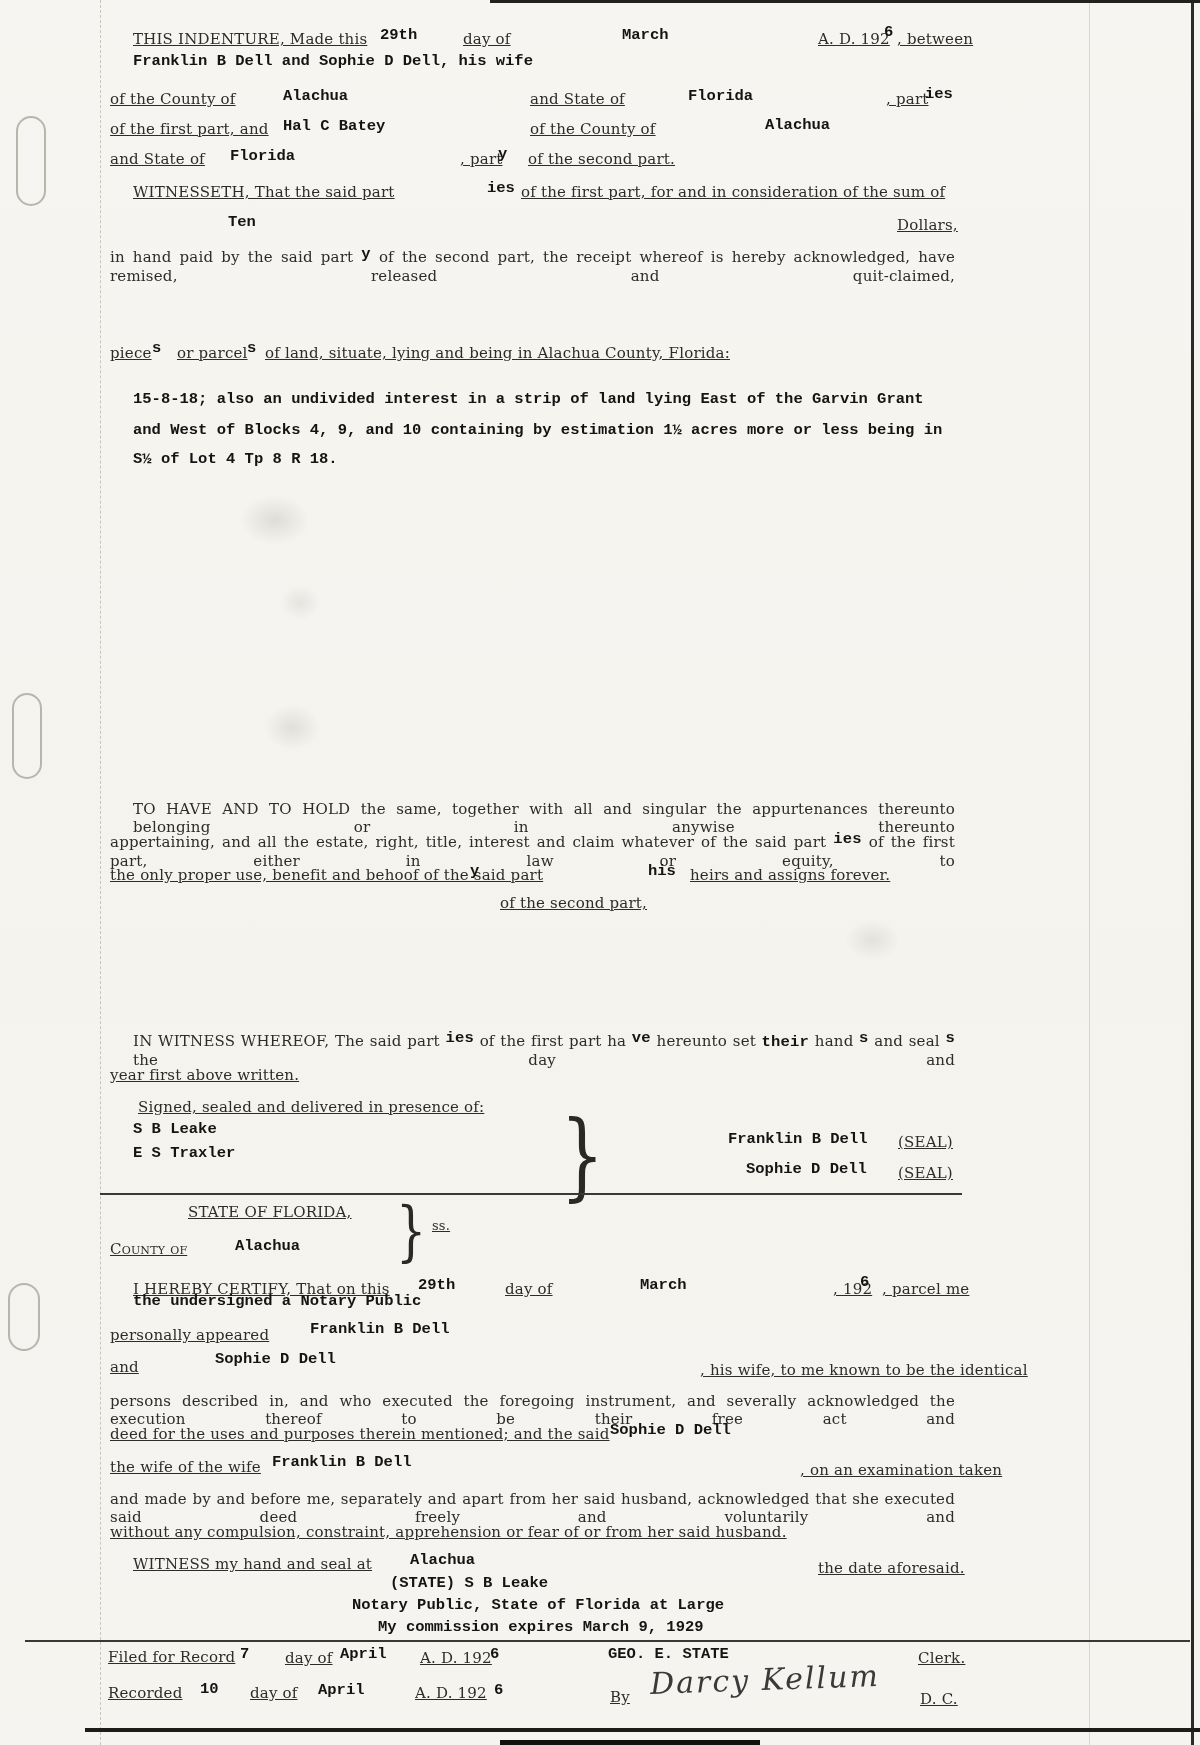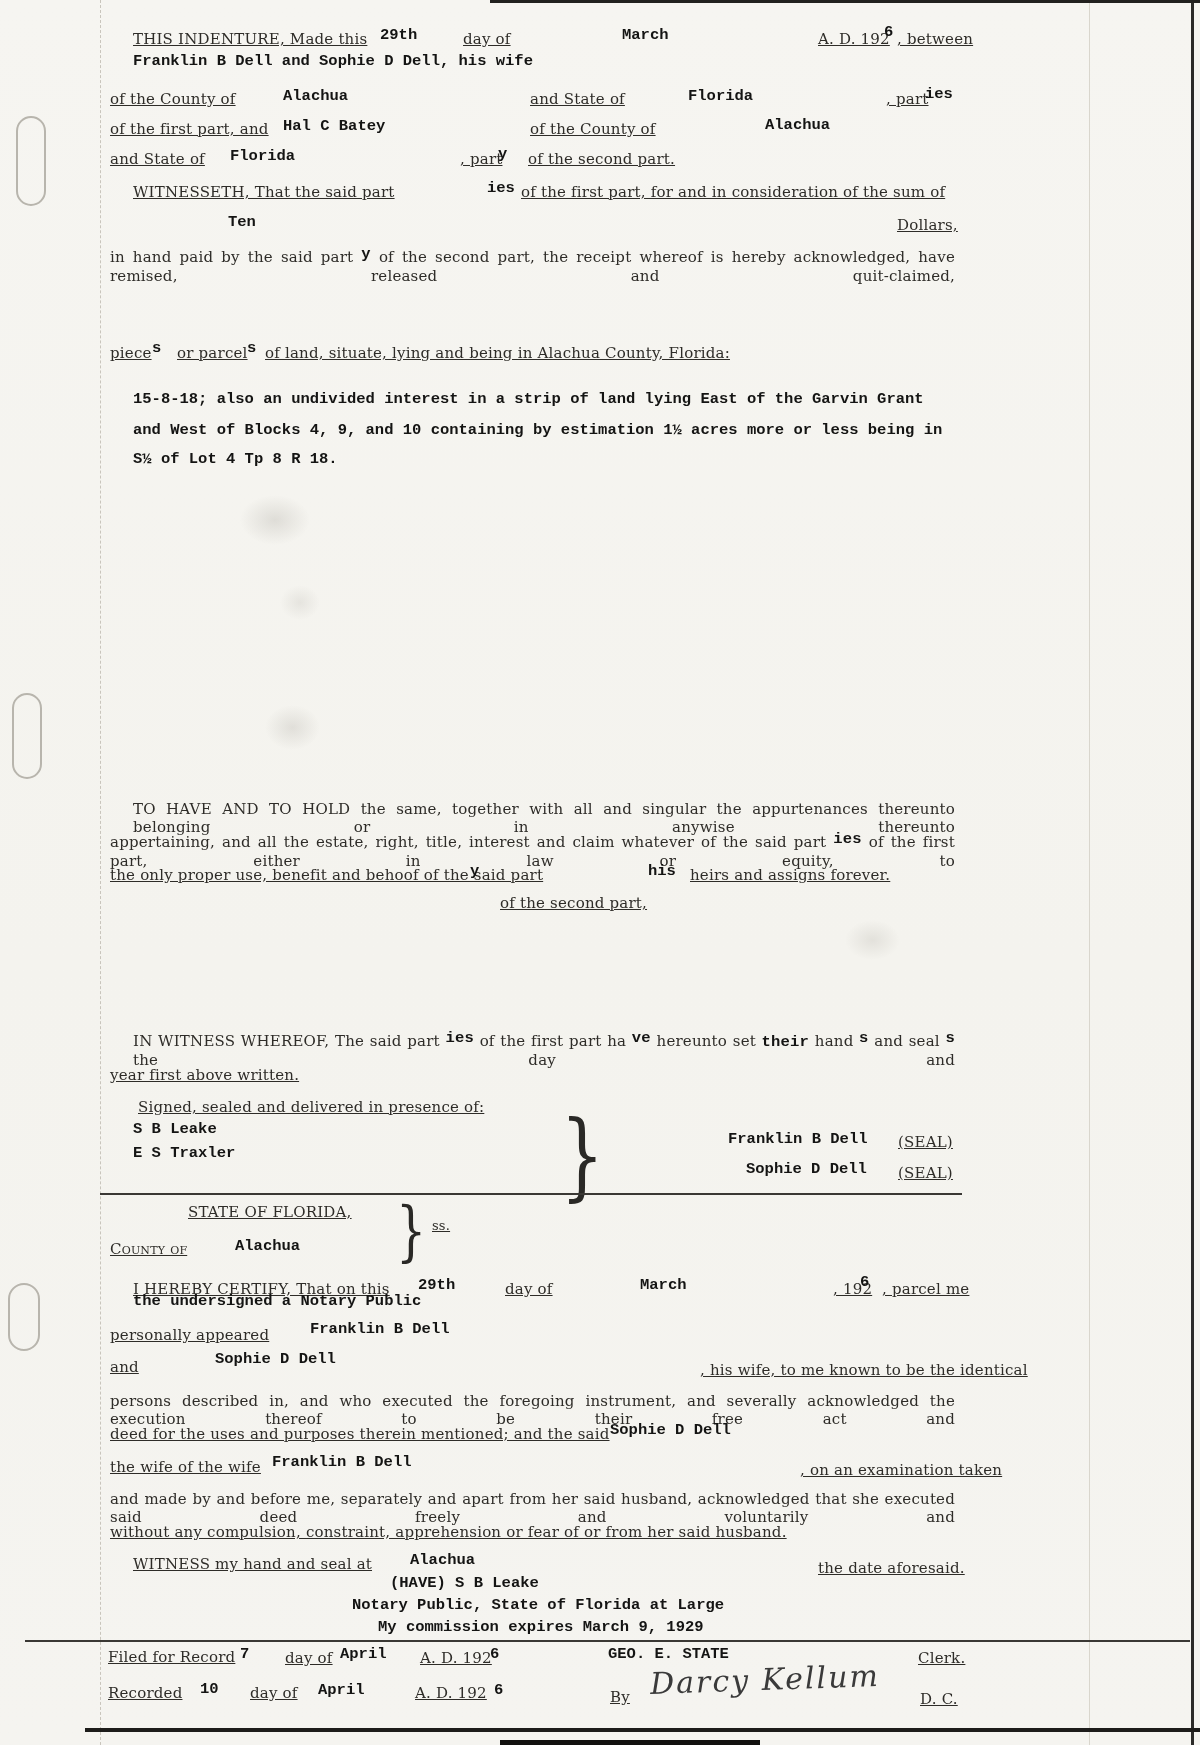--- a/index.html
+++ b/index.html
@@ -155,21 +155,21 @@
   <span class="p" style="left:110px;top:1458px;">the wife of the wife</span>
   <span class="t" style="left:272px;top:1453px;">Franklin B Dell</span>
   <span class="p" style="left:800px;top:1461px;">, on an examination taken</span>
   <div class="jl" style="left:110px;top:1490px;width:845px;">
     <span>and made by and before me, separately and apart from her said husband, acknowledged that she executed said deed freely and voluntarily and</span>
   </div>
   <span class="p" style="left:110px;top:1523px;">without any compulsion, constraint, apprehension or fear of or from her said husband.</span>
   <span class="p" style="left:133px;top:1555px;">WITNESS my hand and seal at</span>
   <span class="t" style="left:410px;top:1551px;">Alachua</span>
   <span class="p" style="left:818px;top:1559px;">the date aforesaid.</span>
-  <span class="t" style="left:390px;top:1574px;">(HAVE)  S B Leake</span>
+  <span class="t" style="left:390px;top:1574px;">(STATE)  S B Leake</span>
   <span class="t" style="left:352px;top:1596px;">Notary Public, State of Florida at Large</span>
   <span class="t" style="left:378px;top:1618px;">My commission expires March 9, 1929</span>
   <div class="rule" style="left:25px;top:1640px;width:1165px;"></div>
 
   <span class="p" style="left:108px;top:1648px;">Filed for Record</span>
   <span class="t" style="left:240px;top:1645px;">7</span>
   <span class="p" style="left:285px;top:1649px;">day of</span>
   <span class="t" style="left:340px;top:1645px;">April</span>
   <span class="p" style="left:420px;top:1649px;">A. D. 192</span>
   <span class="t" style="left:490px;top:1645px;">6</span>

